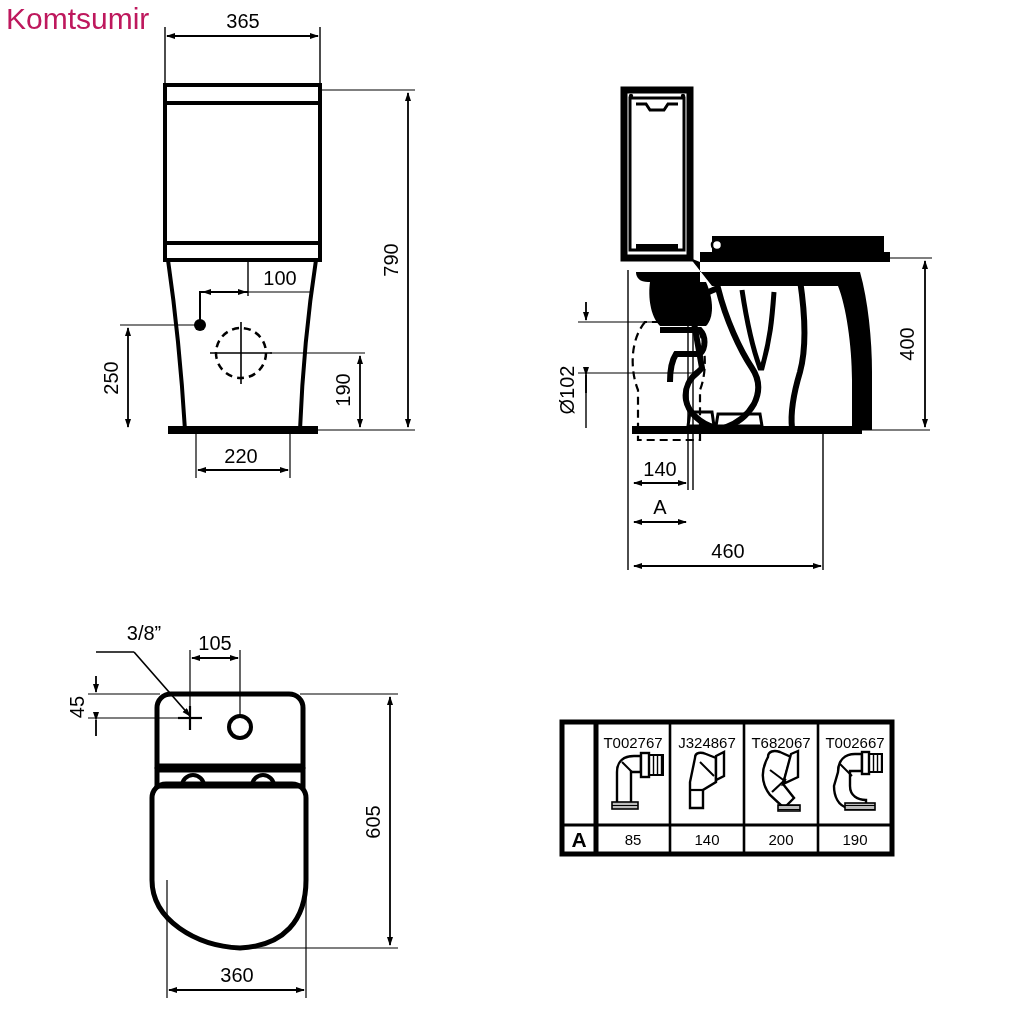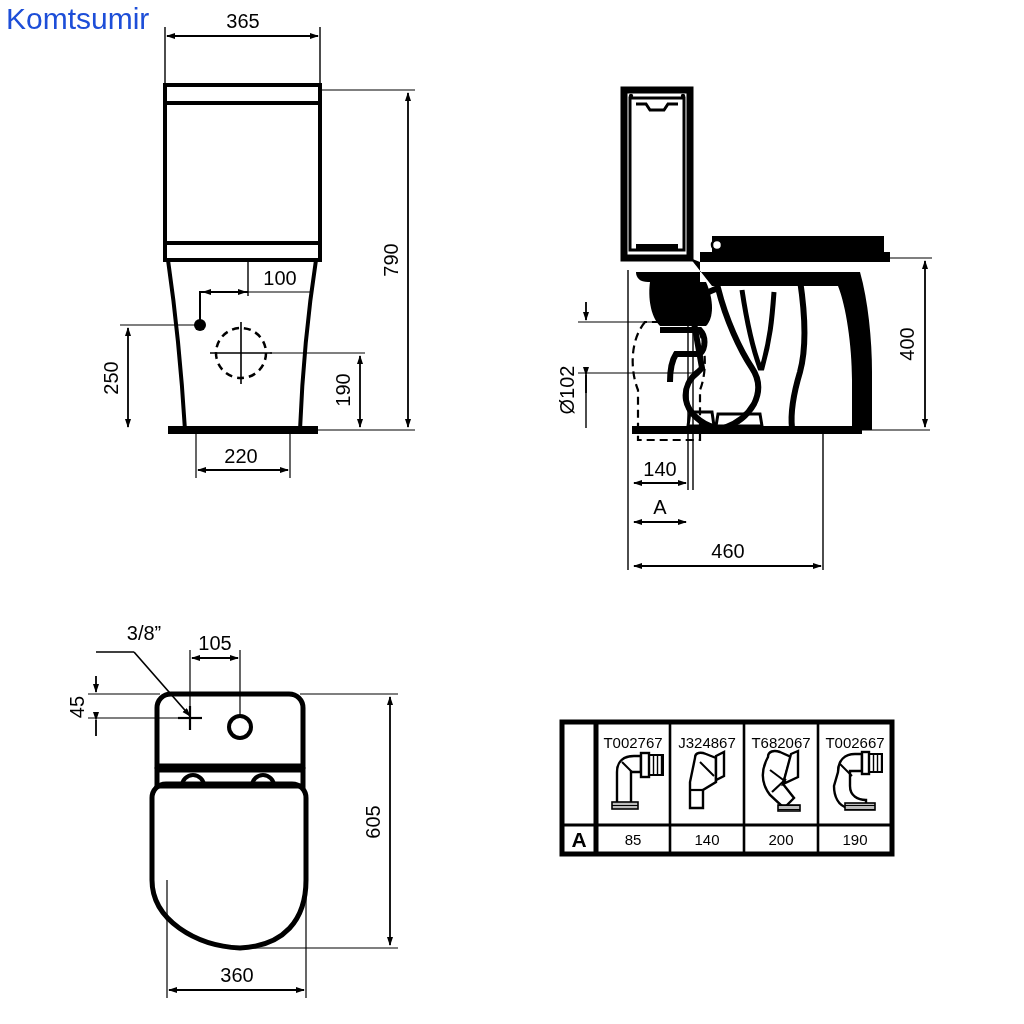--- a/index.html
+++ b/index.html
@@ -1,20 +1,20 @@
 <!DOCTYPE html>
 <html><head>
 <meta charset="utf-8">
 <style>
   html,body{margin:0;padding:0;background:#ffffff;}
   body{width:1024px;height:1024px;position:relative;overflow:hidden;
        font-family:"Liberation Sans", sans-serif;color:#000;}
   #stage{position:absolute;left:0;top:0;width:1024px;height:1024px;}
   svg{display:block;}
-  .wm{position:absolute;left:6px;top:4px;font-size:30px;color:#1d4ed8;
+  .wm{position:absolute;left:6px;top:4px;font-size:30px;color:#be185d;
       font-family:"Liberation Sans", sans-serif;letter-spacing:0px;line-height:1;}
   text{font-family:"Liberation Sans", sans-serif;fill:#000;}
   .dim{font-size:20px;}
   .tbl{font-size:15px;}
   .tblA{font-size:21px;font-weight:bold;}
 </style>
 </head>
 <body>
 
 <div id="stage">

